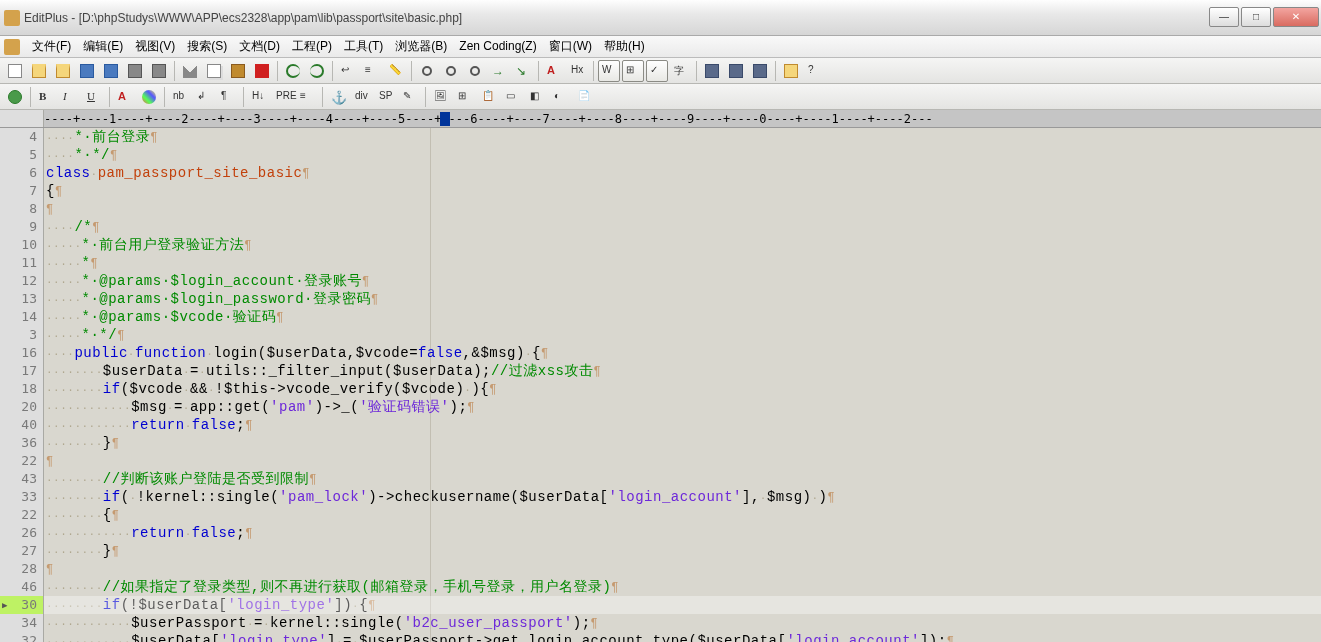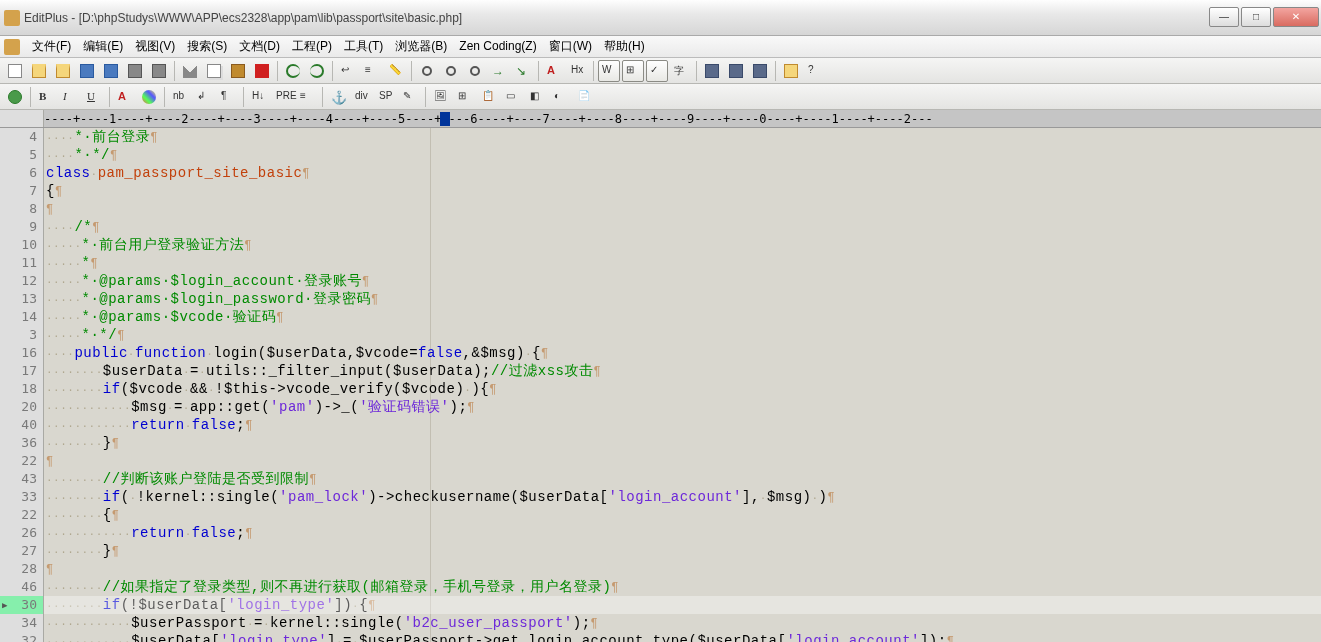--- a/index.html
+++ b/index.html
@@ -53,21 +53,21 @@
 
 .ruler-row { height:18px; background:#c5c5c5; border-bottom:1px solid #999; display:flex; }
 .ruler-gutter { width:44px; background:#dedede; border-right:1px solid #a9a9a4; }
 .ruler { flex:1; position:relative; overflow:hidden; font-family:Consolas,monospace; font-size:12px; line-height:18px; white-space:nowrap; color:#000; letter-spacing:0; }
 .caret-mark { position:absolute; top:2px; width:10px; height:14px; background:#00349a; }
 
 
 .editor-area { position:relative; height:550px; display:flex; background:#d9d7cf; }
 .gutter { width:44px; background:#dedede; border-right:1px solid #a9a9a4; text-align:right; padding-top:0; }
 .gutter div { height:18px; line-height:18px; font-family:Consolas,monospace; font-size:13px; color:#7a7a7a; padding-right:6px; position:relative; }
-.gutter div.cur { background:#86efac; }
+.gutter div.cur { background:#bef264; }
 .gutter div.mark::before { content:'▶'; position:absolute; left:2px; color:#555; font-size:9px; }
 .code { flex:1; font-family:Consolas,"Courier New",monospace; font-size:14px; line-height:18px; white-space:pre; color:#000; padding-left:2px; letter-spacing:0.5px; position:relative; }
 .ln { height:18px; }
 .cur-line { position:absolute; left:0; right:0; height:18px; background:rgba(255,255,255,0.35); pointer-events:none; }
 
 .cm { color:#008a00; } 
 .kw { color:#0000d0; } 
 .str { color:#6d28d9; } 
 .id { color:#c2410c; } 
 .fn { color:#000; }

